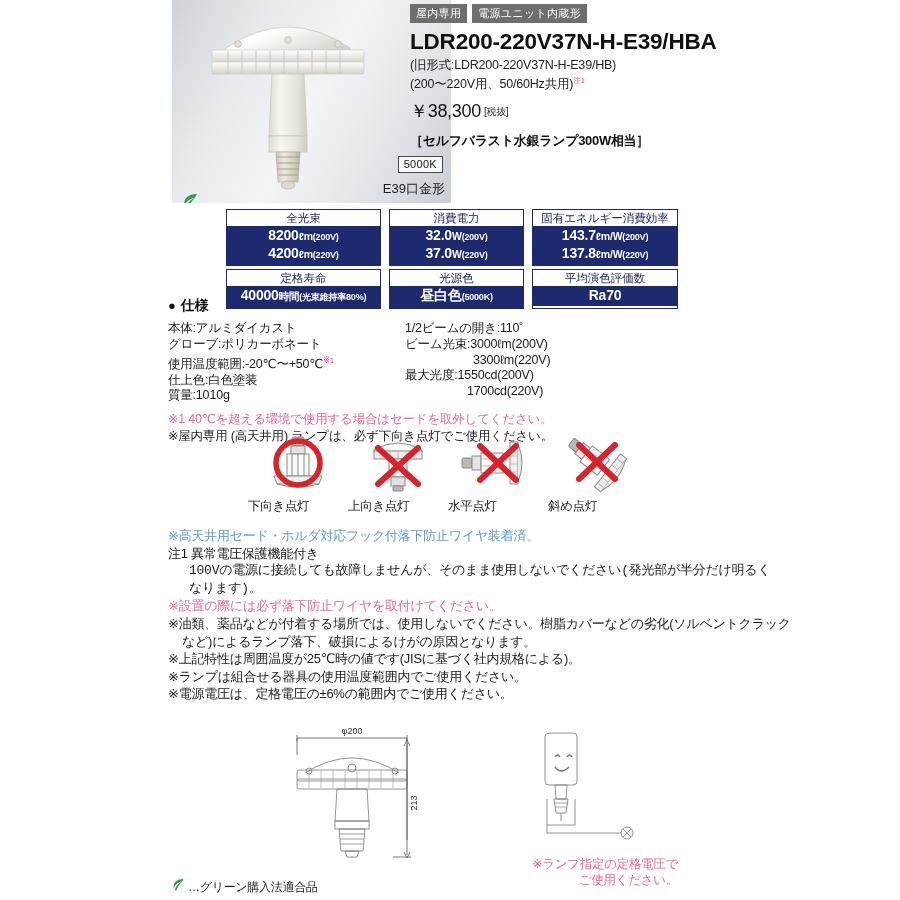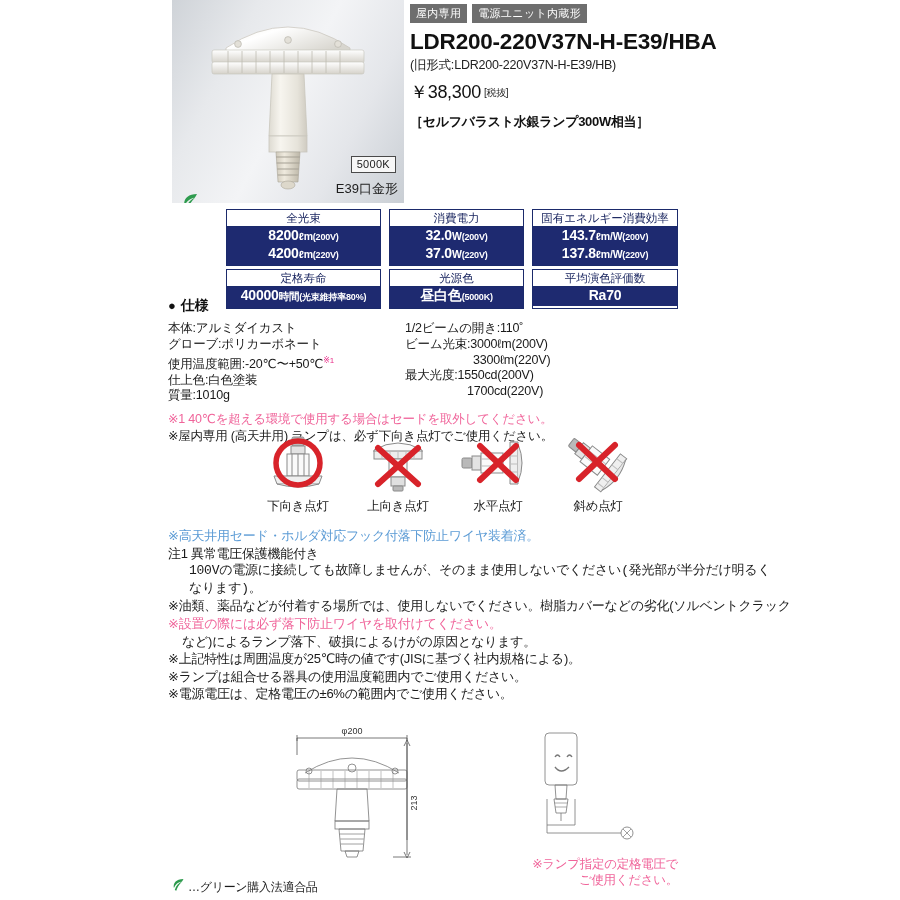--- a/index.html
+++ b/index.html
@@ -10,21 +10,21 @@
     color:#1a1a1a;
     overflow:hidden;
     position:relative;
   }
   .sheet{position:relative;width:900px;height:900px;}
 
   
   .top{position:absolute;left:0;top:0;width:900px;height:205px;}
 
   .photo{
-    position:absolute;left:172px;top:0;width:232px;height:203px;
+    position:absolute;left:172px;top:0;width:279px;height:203px;
     background:linear-gradient(118deg,#cfd3d8 0%,#e7e9ec 26%,#f3f4f6 50%,#e4e6ea 74%,#c9ced4 100%);
     overflow:hidden;
   }
   .photo svg{position:absolute;left:0;top:0;}
   .kelvin-badge{
     position:absolute;right:8px;bottom:30px;
     border:1px solid #4a4a4a;background:#f7f7f7;
     font-size:11px;line-height:13px;padding:1px 5px;color:#222;
     font-family:"Liberation Sans",sans-serif;letter-spacing:.3px;
   }
@@ -85,21 +85,21 @@
     font-size:12.5px;line-height:17px;color:#f0649a;letter-spacing:-0.2px;
     margin-top:7px;white-space:nowrap;
   }
   .note-black{
     font-size:12.5px;line-height:17px;color:#1a1a1a;letter-spacing:-0.2px;
     white-space:nowrap;
   }
 
   
   .orient{position:absolute;left:248px;top:432px;width:400px;display:flex;}
-  .ocell{width:100px;text-align:center;}
+  .ocell{width:100px;text-align:left;}
   .ocell .glyph{height:62px;position:relative;}
   .ocell .lbl{font-size:12.5px;color:#1a1a1a;margin-top:4px;letter-spacing:-0.3px;}
 
   
   .cautions{position:absolute;left:168px;top:527px;width:660px;}
   .cl{font-size:13px;line-height:17.6px;letter-spacing:-0.25px;white-space:nowrap;}
   .cl.blue{color:#5b9bd5;}
   .cl.blk{color:#1a1a1a;}
   .cl.pink{color:#f0649a;}
   .cl.ind{padding-left:21px;font-family:Liberation Mono, monospace;}
@@ -194,20 +194,23 @@
       <div class="base-label">E39口金形</div>
     </div>
 
     <div class="info">
       <div class="badges">
         <span class="badge">屋内専用</span>
         <span class="badge">電源ユニット内蔵形</span>
       </div>
       <div class="model">LDR200-220V37N-H-E39/HBA</div>
       <div class="subline">(旧形式:LDR200-220V37N-H-E39/HB)</div>
+      <div class="subline">
+        <span>(200〜220V用、50/60Hz共用)</span><span class="sup">注1</span>
+      </div>
       <div class="price">
         <span>￥38,300</span><span class="tax">[税抜]</span>
       </div>
       <div class="equiv">［セルフバラスト水銀ランプ300W相当］</div>
     </div>
   </div>
 
   <div class="spectable">
     <div class="specrow">
 
@@ -392,22 +395,22 @@
       </div>
       <div class="lbl">斜め点灯</div>
     </div>
   </div>
 
   <div class="cautions">
     <div class="cl blue">※高天井用セード・ホルダ対応フック付落下防止ワイヤ装着済。</div>
     <div class="cl blk">注1 異常電圧保護機能付き</div>
     <div class="cl blk ind">100Vの電源に接続しても故障しませんが、そのまま使用しないでください(発光部が半分だけ明るく</div>
     <div class="cl blk ind">なります)。</div>
+    <div class="cl pink">※設置の際には必ず落下防止ワイヤを取付けてください。</div>
     <div class="cl blk">※油類、薬品などが付着する場所では、使用しないでください。樹脂カバーなどの劣化(ソルベントクラック</div>
-    <div class="cl pink">※設置の際には必ず落下防止ワイヤを取付けてください。</div>
     <div class="cl blk ind2">など)によるランプ落下、破損によるけがの原因となります。</div>
     <div class="cl blk">※上記特性は周囲温度が25℃時の値です(JISに基づく社内規格による)。</div>
     <div class="cl blk">※ランプは組合せる器具の使用温度範囲内でご使用ください。</div>
     <div class="cl blk">※電源電圧は、定格電圧の±6%の範囲内でご使用ください。</div>
   </div>
 
   <div class="dims">
     <svg width="420" height="150" viewBox="0 0 420 150">
       <g stroke="#555" fill="none" stroke-width="0.8">
 

